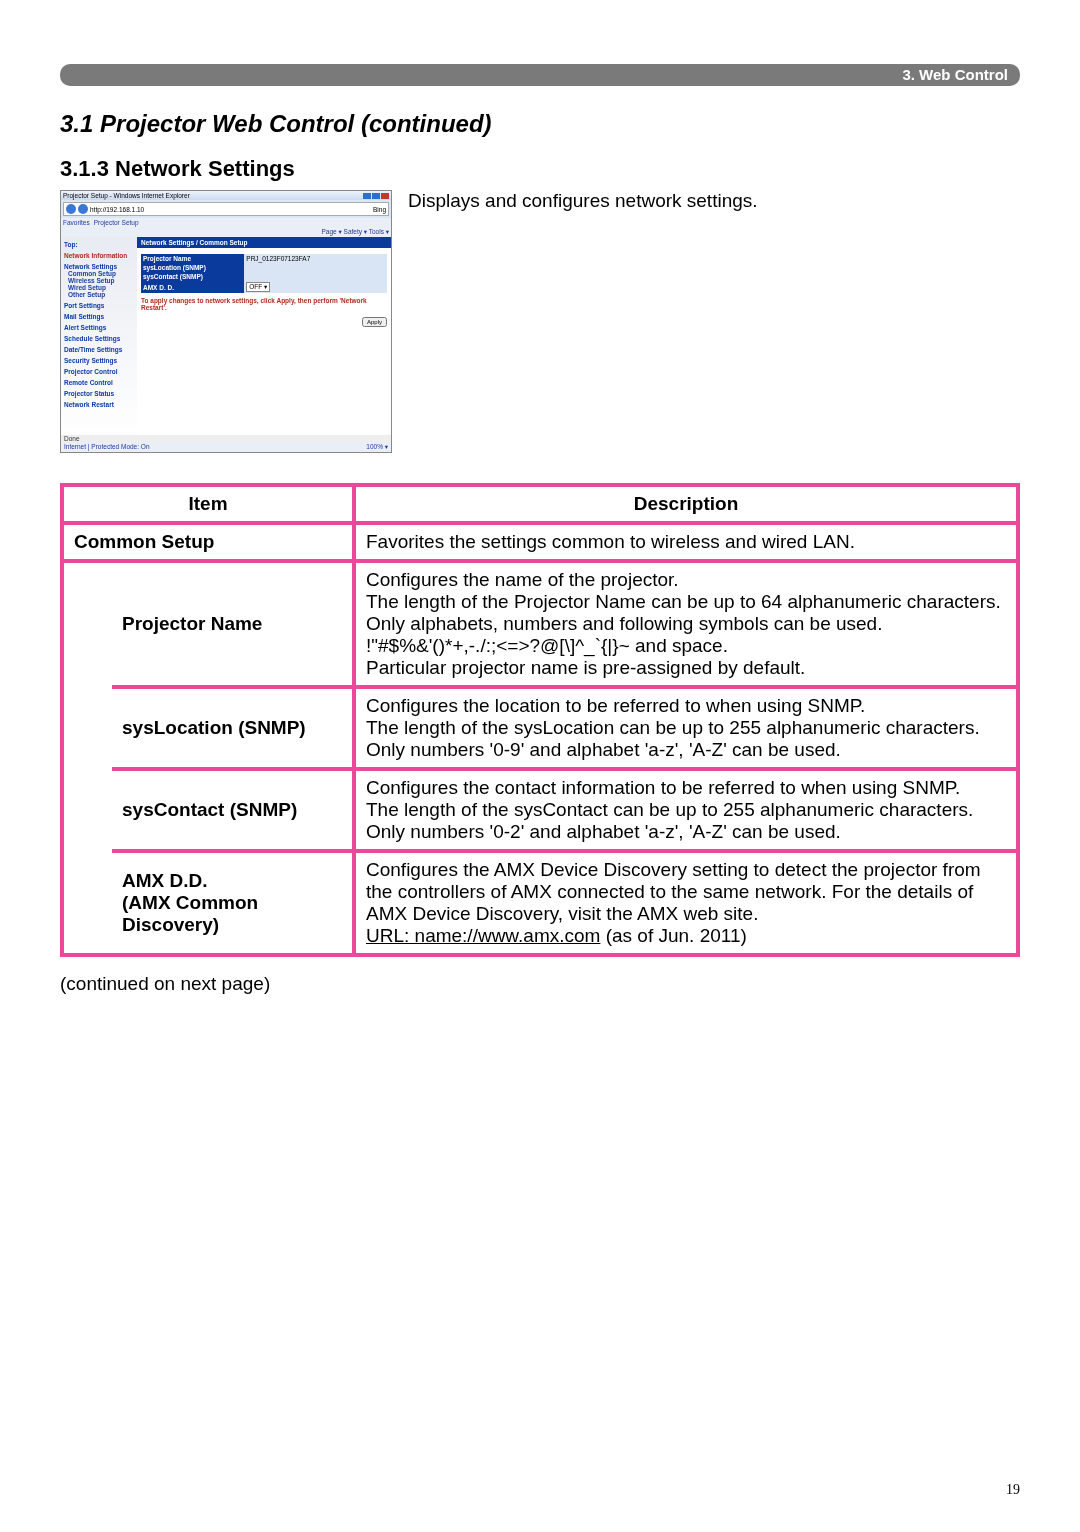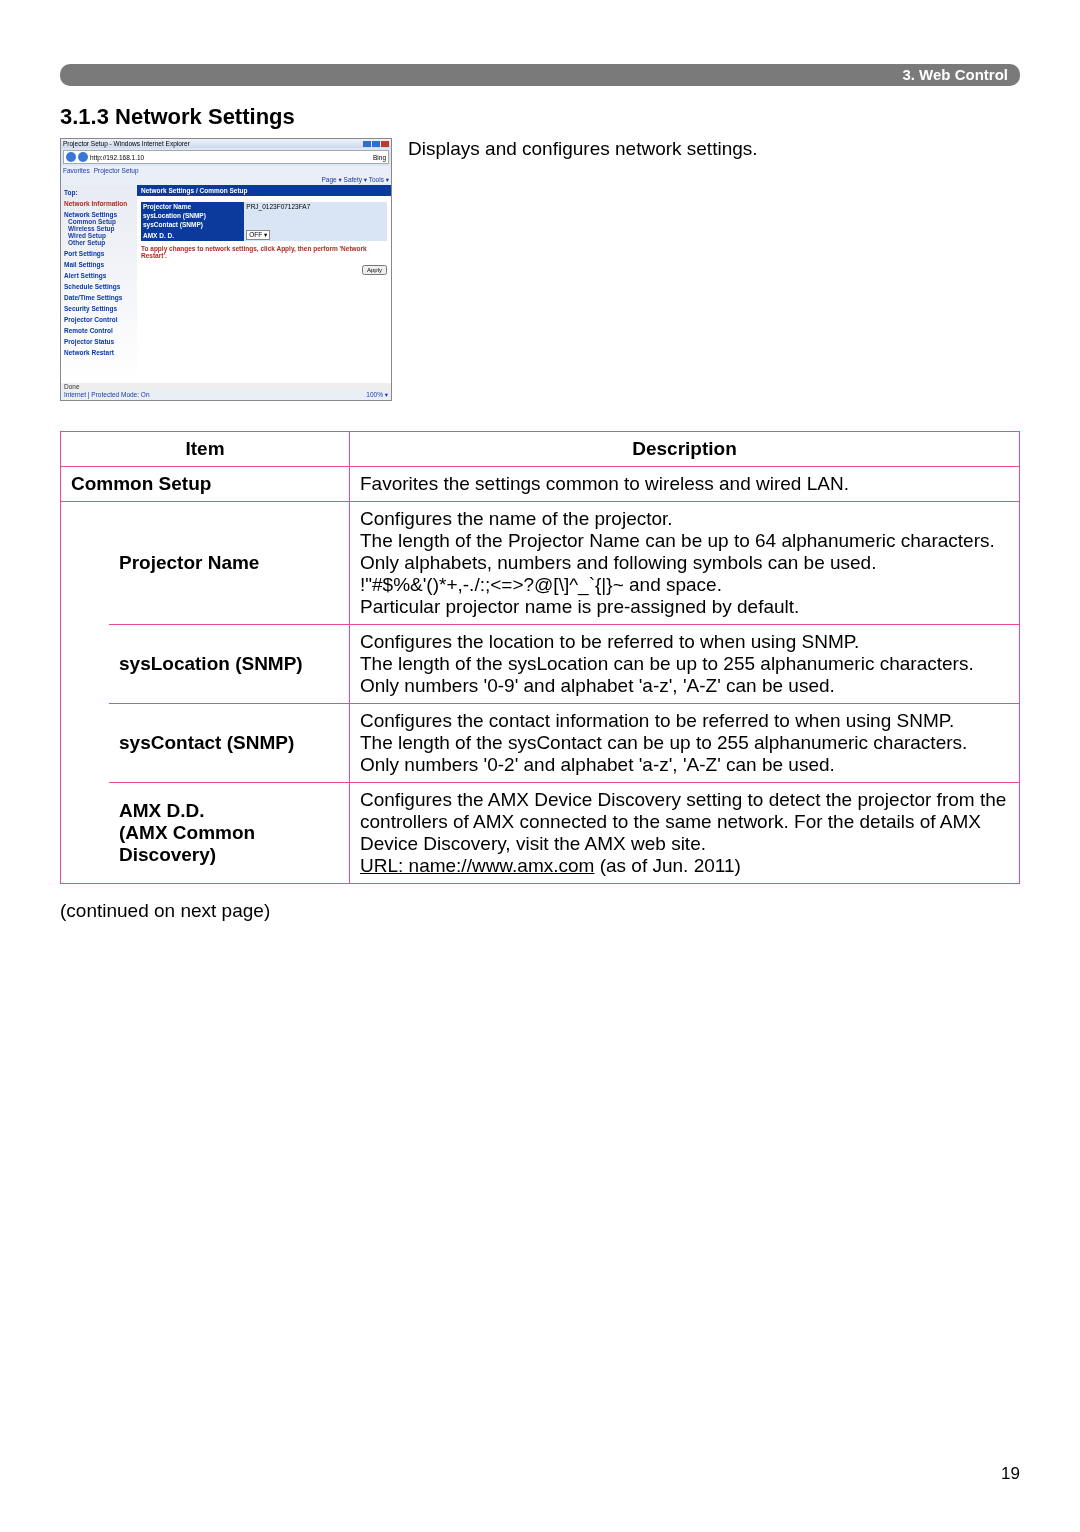--- a/index.html
+++ b/index.html
@@ -146,21 +146,21 @@
     margin-top: 0;
   }
 
   
   table.desc {
     border-collapse: collapse;
     width: 100%;
     font-size: 19px;
   }
   table.desc td, table.desc th {
-    border: 1px solid #ec4899;
+    border: 4px solid #ec4899;
     padding: 6px 10px;
     vertical-align: middle;
     text-align: left;
   }
   table.desc th {
     font-weight: bold;
     text-align: center;
   }
   table.desc td.spacer {
     width: 28px;
@@ -175,34 +175,36 @@
     font-weight: bold;
   }
   .url { text-decoration: underline; }
 
   .continued {
     font-size: 19px;
     margin-top: 16px;
   }
   .page-num {
     position: absolute;
-    bottom: 52px;
+    bottom: 38px;
     right: 60px;
-    font-size: 17px;
+    font-size: 14px;
+    font-family: Liberation Serif, serif;
   }
 </style>
 </head>
 <body>
 
 <div class="page">
 
   <div class="header-bar">
     <span class="chapter">3. Web Control</span>
   </div>
 
+  <div class="section-title">3.1 Projector Web Control (continued)</div>
   <div class="subsection-title">3.1.3 Network Settings</div>
 
   <div class="row-top">
 
     <div class="mini">
       <div class="titlebar">
         <span>Projector Setup - Windows Internet Explorer</span>
         <span class="tbtns">
           <span class="tb min"></span>
           <span class="tb min"></span>

